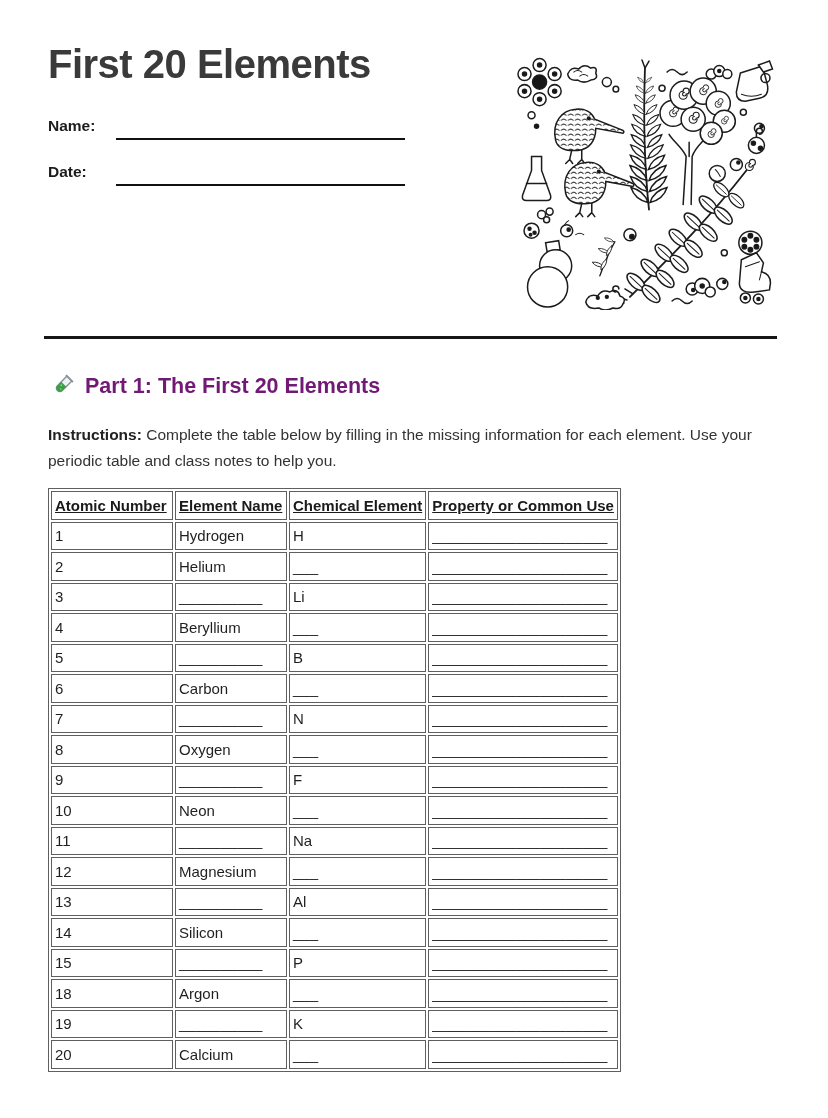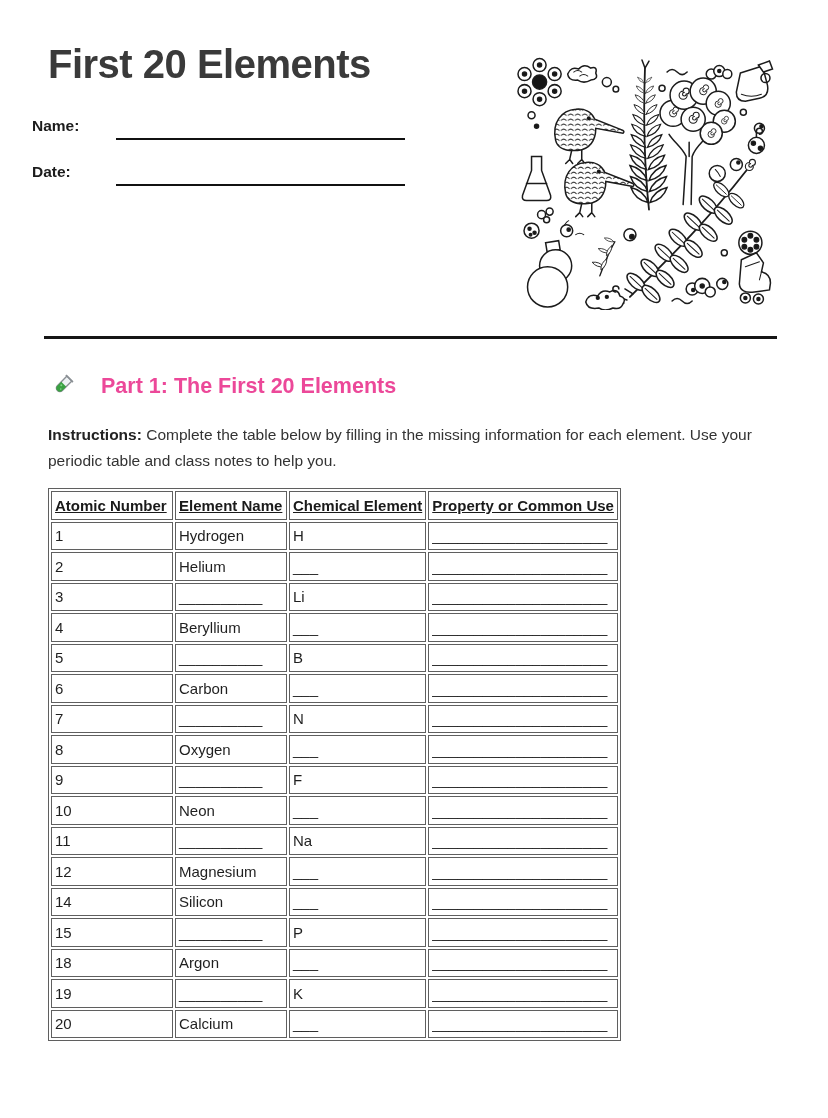--- a/index.html
+++ b/index.html
@@ -3,32 +3,32 @@
 <meta charset="utf-8">
 <style>
   * { margin:0; padding:0; box-sizing:content-box; }
   html,body { width:828px; height:1118px; background:#ffffff; overflow:hidden;
               font-family:"Liberation Sans", sans-serif; color:#1f1f1f; }
   .page { position:relative; width:716px; height:1118px; background:#fff; }
 
   .title { position:absolute; left:48px; top:42px; font-size:40px; line-height:1.1;
            font-weight:bold; color:#3a3a3a; letter-spacing:-0.5px; }
 
-  .field-label { position:absolute; left:32px; font-size:15.5px; font-weight:bold; color:#1c1c1c; }
+  .field-label { position:absolute; left:48px; font-size:15.5px; font-weight:bold; color:#1c1c1c; }
   .name-label { top:117px; } .date-label { top:163px; }
   .write-line { position:absolute; left:116px; width:289px; height:0; border-top:2px solid #111; }
   .name-line { top:138px; } .date-line { top:184px; }
 
   .illustration { position:absolute; left:511px; top:52px; width:278px; height:258px; }
   .illustration svg { width:100%; height:100%; }
 
   .divider { position:absolute; left:44px; top:336px; width:733px; height:3px; background:#161616; }
 
   .part1-heading { position:absolute; left:48px; top:372px; display:flex; align-items:center; gap:9px; }
-  .part1-heading .h2text { font-size:21.5px; font-weight:bold; color:#ec4899;margin-left:16px; }
+  .part1-heading .h2text { font-size:21.5px; font-weight:bold; color:#701a75; }
   .testtube { width:28px; height:28px; }
 
   .instructions { position:absolute; left:48px; top:422px; width:722px;
                   font-size:15.5px; line-height:25.5px; color:#333; }
   .instructions b { color:#222; }
 
   table.elements { position:absolute; left:48px; top:488px;
                    border-collapse:separate; border-spacing:2px;
                    border:1px solid #5f5f5f; background:#fff; }
   table.elements th, table.elements td {
@@ -367,20 +367,26 @@
           <td class="">Na</td>
           <td class="blank">_____________________</td>
         </tr>
         <tr>
           <td class="">12</td>
           <td class="">Magnesium</td>
           <td class="blank">___</td>
           <td class="blank">_____________________</td>
         </tr>
         <tr>
+          <td class="">13</td>
+          <td class="blank">__________</td>
+          <td class="">Al</td>
+          <td class="blank">_____________________</td>
+        </tr>
+        <tr>
           <td class="">14</td>
           <td class="">Silicon</td>
           <td class="blank">___</td>
           <td class="blank">_____________________</td>
         </tr>
         <tr>
           <td class="">15</td>
           <td class="blank">__________</td>
           <td class="">P</td>
           <td class="blank">_____________________</td>

